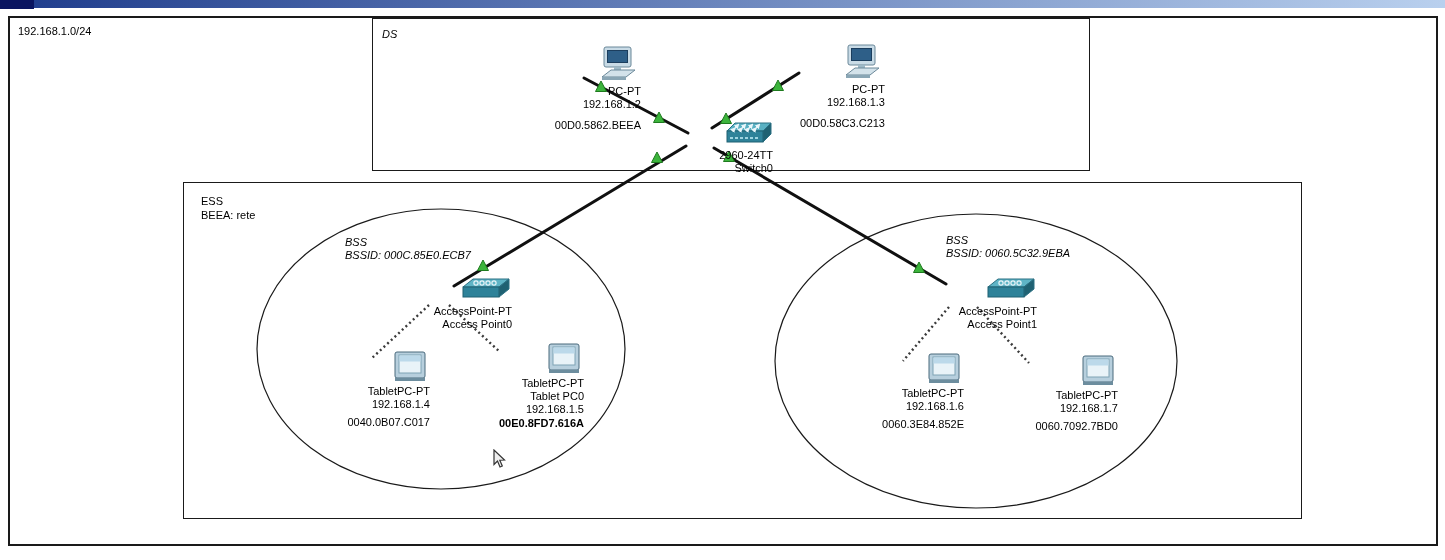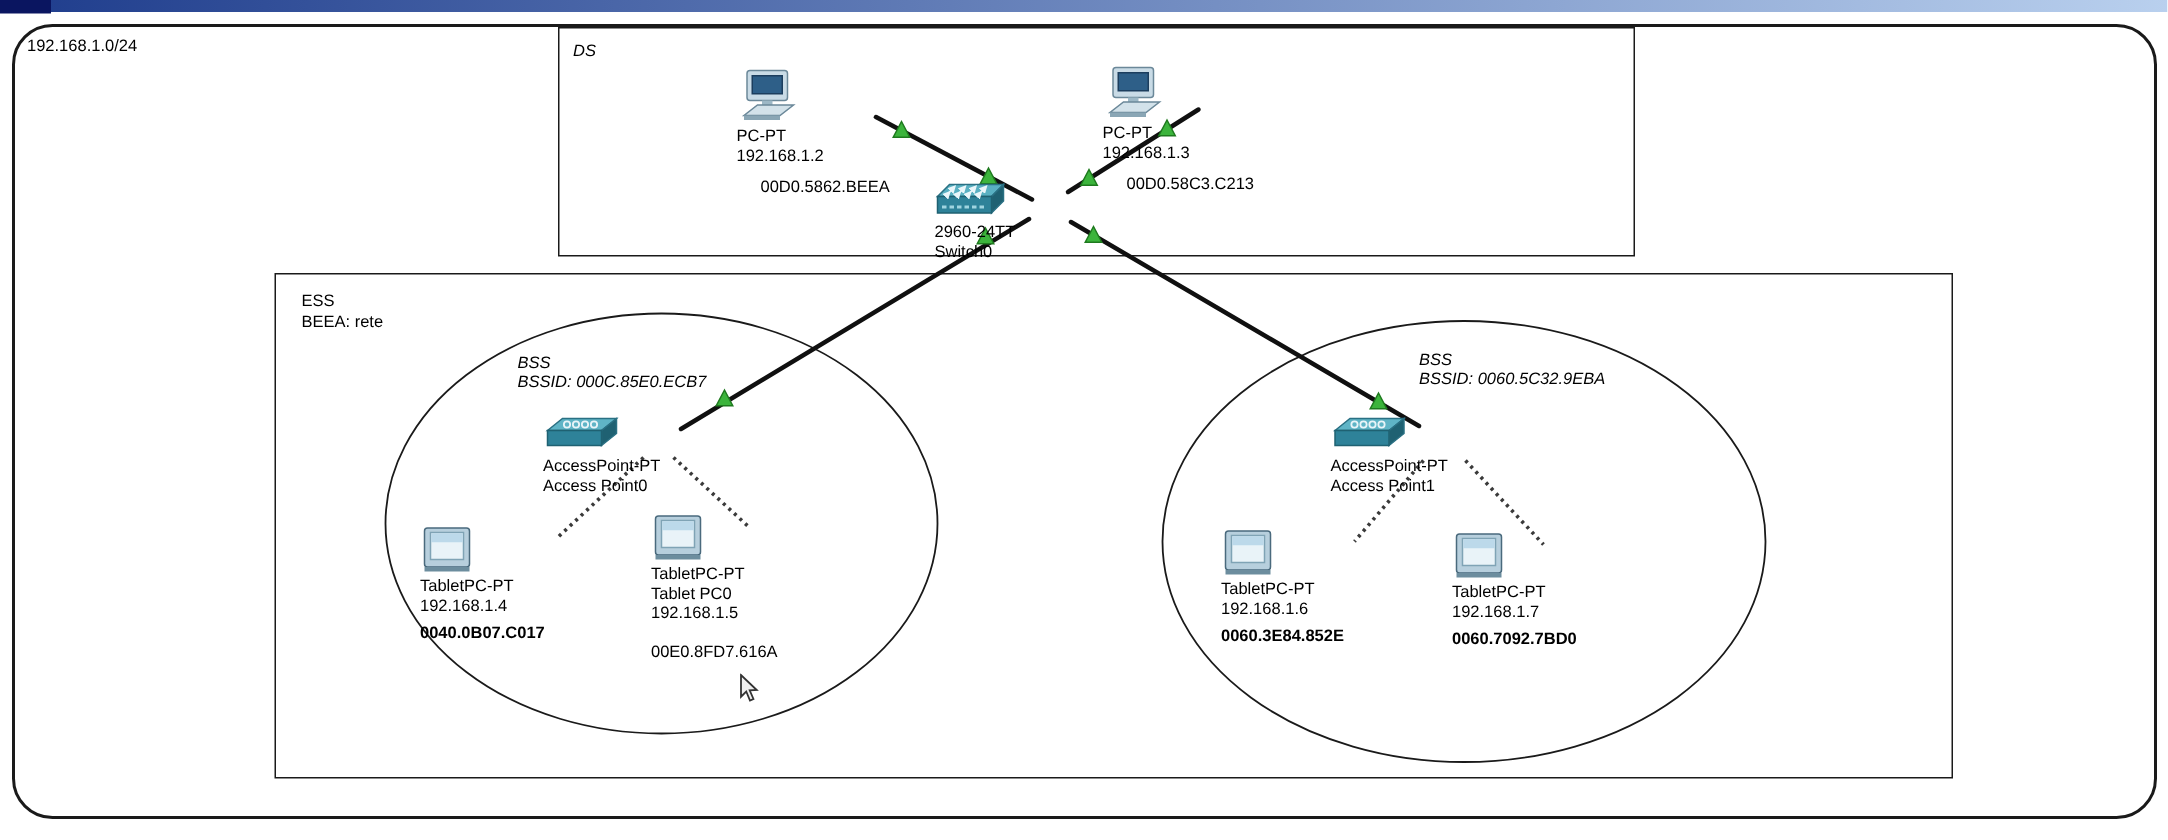--- a/index.html
+++ b/index.html
@@ -10,34 +10,34 @@
     color:#000;
   }
   .topbar {
     position:absolute; left:0; top:0; width:1445px; height:8px;
     background:linear-gradient(to right,#1e3c8c,#b9d0ee);
   }
   .topbar-notch {
     position:absolute; left:0; top:0; width:34px; height:9px; background:#0a1560;
   }
   .box { position:absolute; border:1px solid #1a1a1a; background:transparent; }
-  .outer-box { left:8px; top:16px; width:1426px; height:526px; border-width:2px;border-radius:27px; }
+  .outer-box { left:8px; top:16px; width:1426px; height:526px; border-width:2px; }
   .ds-box    { left:372px; top:18px; width:716px; height:151px;font-style:italic; }
   .ess-box   { left:183px; top:182px; width:1079px; height:335px;padding-left:38px; }
   .box-label { position:absolute; font-size:11px; line-height:13px; white-space:nowrap; }
   svg.overlay { position:absolute; left:0; top:0; }
   .device {
     position:absolute; width:150px;
-    display:flex; flex-direction:column; align-items:flex-start;
+    display:flex; flex-direction:column; align-items:flex-end;
     font-size:11px; line-height:13px; text-align:center;
   }
   .device .icon { display:block; margin-bottom:1px; }
   .dlabel { white-space:nowrap; }
-  .mac { margin-top:5px;font-weight:bold; }
-  .mac-far { margin-top:13px; }
+  .mac { margin-top:5px; }
+  .mac-far { margin-top:1px;font-weight:bold; }
   .mac-pc { margin-top:8px;margin-left:16px; }
   .floating-label { position:absolute; font-size:11px; line-height:13px; white-space:nowrap;font-style:italic; }
   .cursor { position:absolute; }
 </style>
 </head>
 <body>
 
 <svg width="0" height="0" style="position:absolute" aria-hidden="true">
   <defs>
     <marker id="ah" markerWidth="5" markerHeight="5" refX="2.5" refY="2.5" orient="auto">

